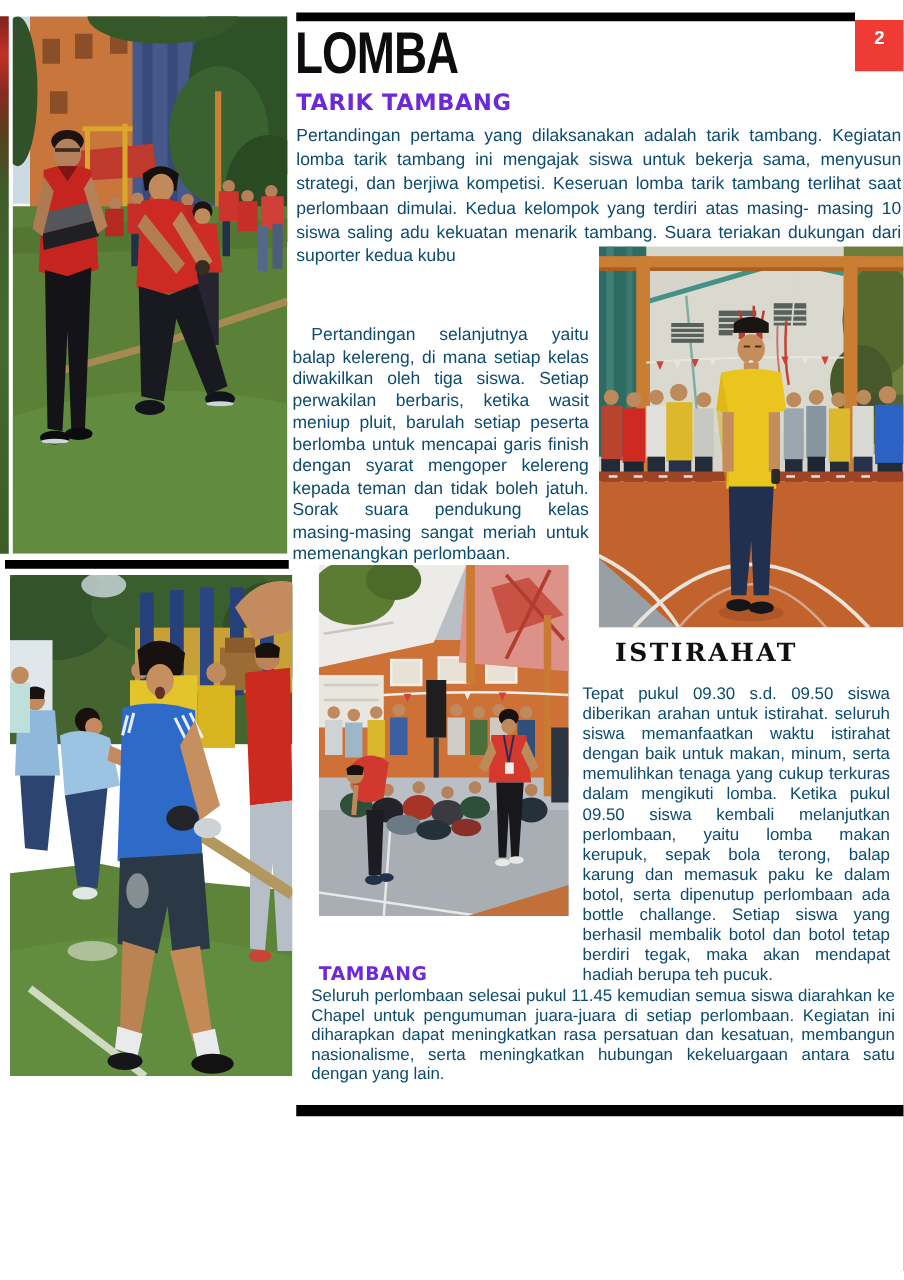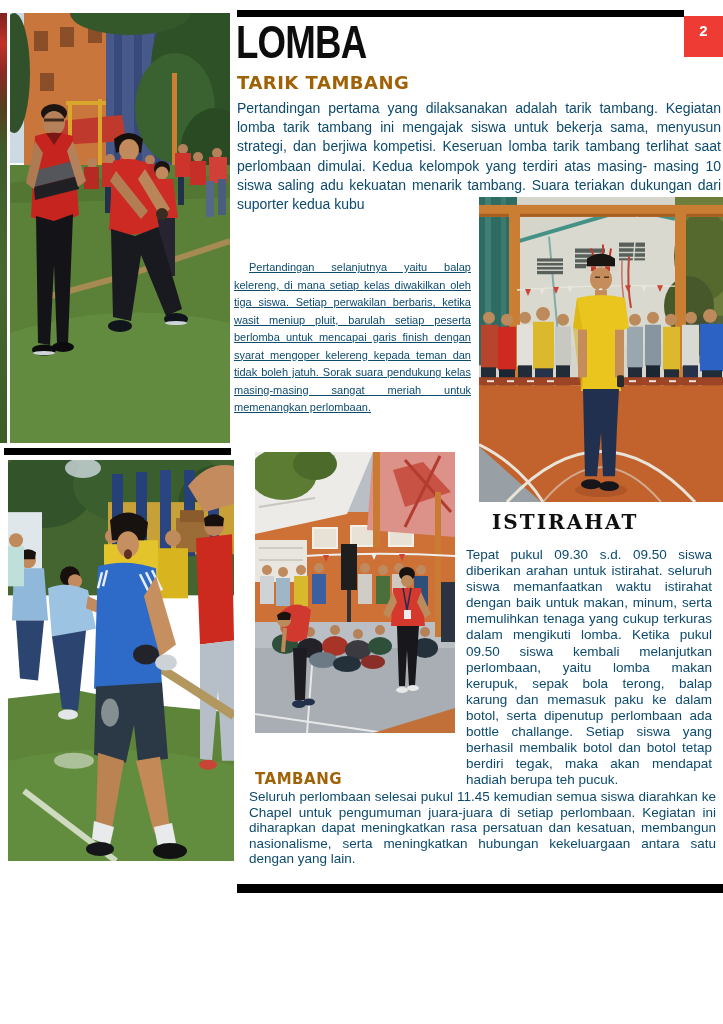--- a/index.html
+++ b/index.html
@@ -14,31 +14,31 @@
   .photo svg{display:block;width:100%;height:100%;}
   .page-num{
     background:#ee3b33;color:#ffffff;font-weight:bold;font-size:15px;
     text-align:center;padding-top:6px;box-sizing:border-box;
   }
   .doc-title{
     font-size:47px;font-weight:bold;letter-spacing:-1px;color:#0d0d0d;
     transform:scaleX(0.78);transform-origin:0 0;white-space:nowrap;line-height:1;
   }
   .h-display{
-    font-family:"DejaVu Sans",sans-serif;font-weight:800;color:#a16207;
+    font-family:"DejaVu Sans",sans-serif;font-weight:800;color:#6d28d9;
     letter-spacing:0.5px;white-space:nowrap;line-height:1;
   }
   .h-serif{
     font-family:"DejaVu Serif",serif;font-weight:bold;color:#101010;
     letter-spacing:2px;white-space:nowrap;line-height:1;margin-left:28px;
   }
   .body-text{text-align:justify;color:#0c4a6e;}
   .p1{font-size:14px;line-height:19.2px;}
   .p1b{font-size:14px;line-height:19.6px;}
-  .p2{font-size:11px;line-height:17.5px;text-indent:15px;text-decoration:underline;}
+  .p2{font-size:14px;line-height:17.5px;text-indent:15px;}
   .p3{font-size:13.5px;line-height:16.1px;}
   .p4{font-size:13.5px;line-height:15.5px;}
   .sliver{
     background:linear-gradient(180deg,#7e241e 0%,#c23128 7%,#8a2a20 14%,
       #55401e 22%,#3e5c2a 32%,#47692f 60%,#3c5d28 100%);
   }
 </style>
 </head>
 <body>
 

